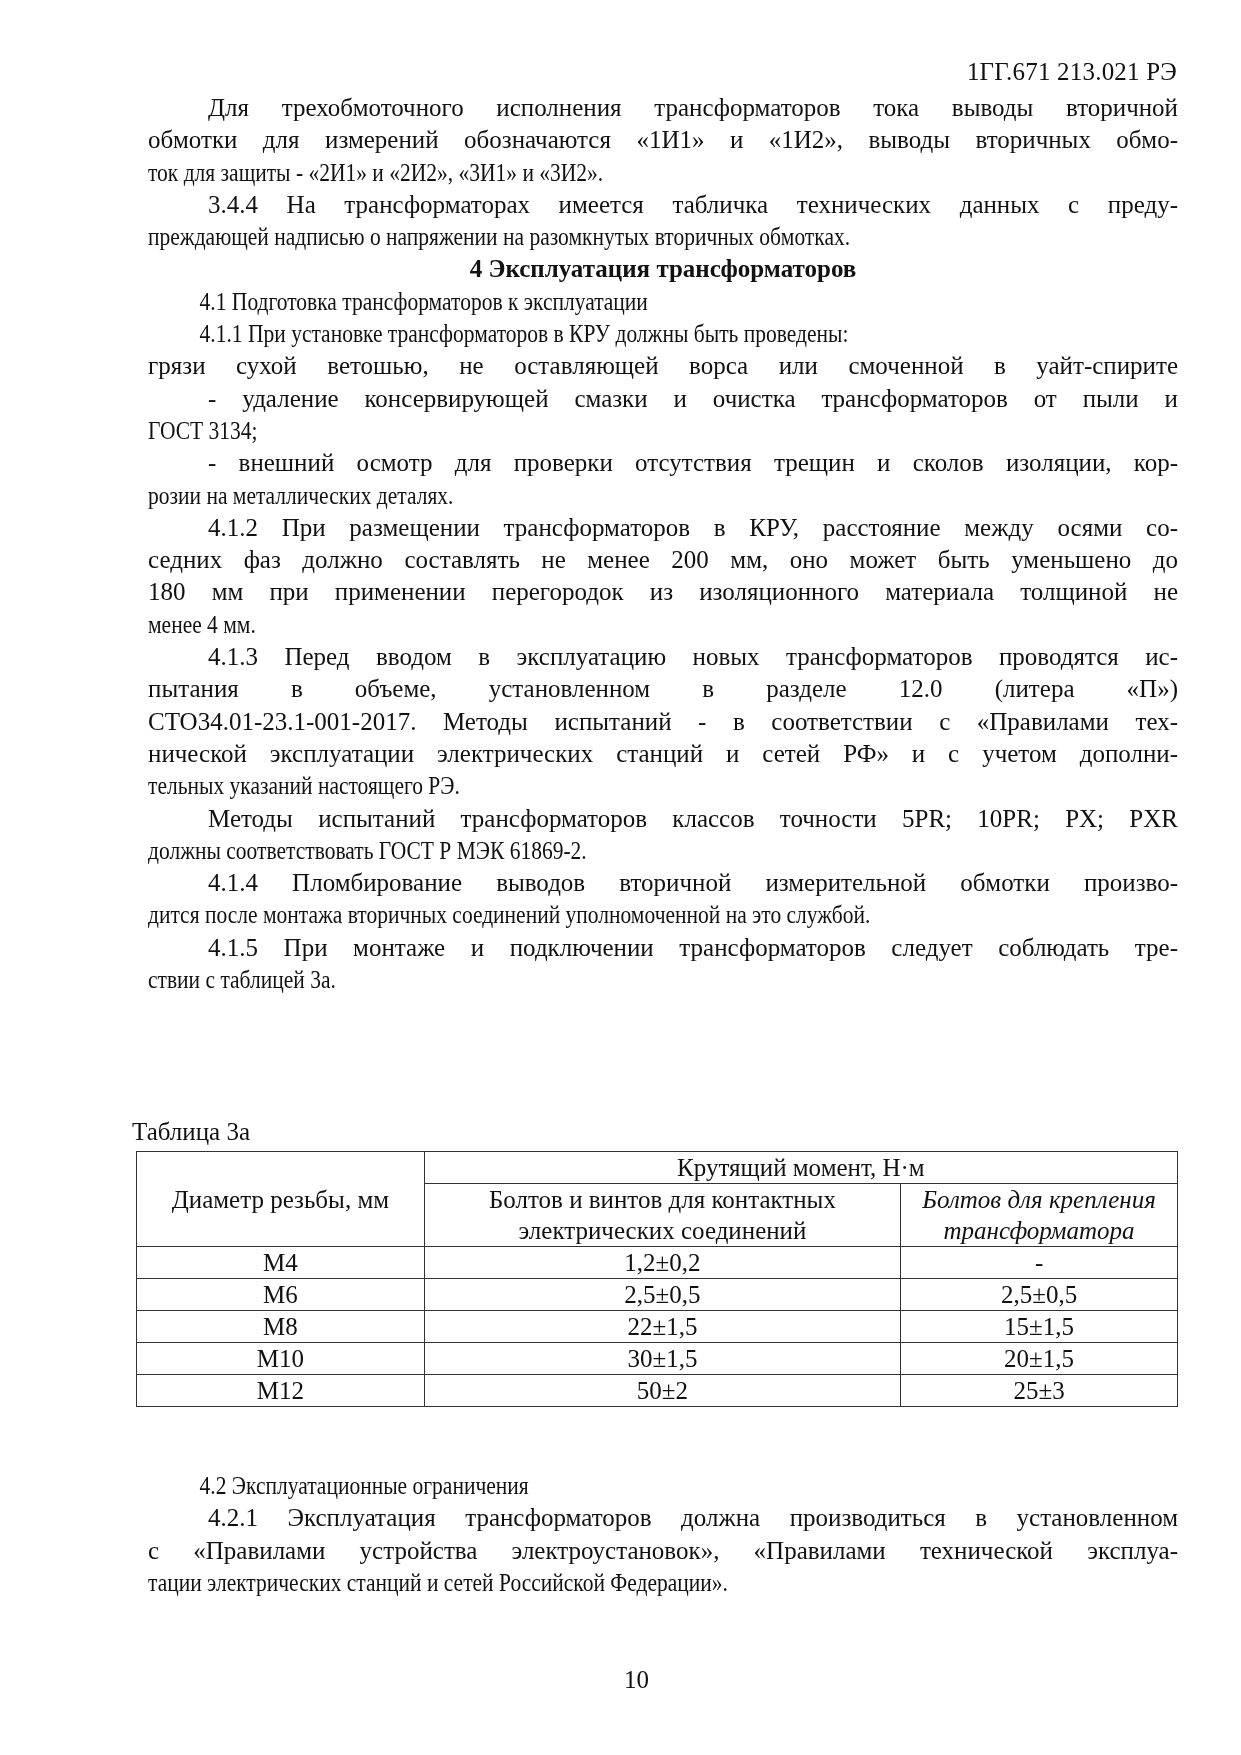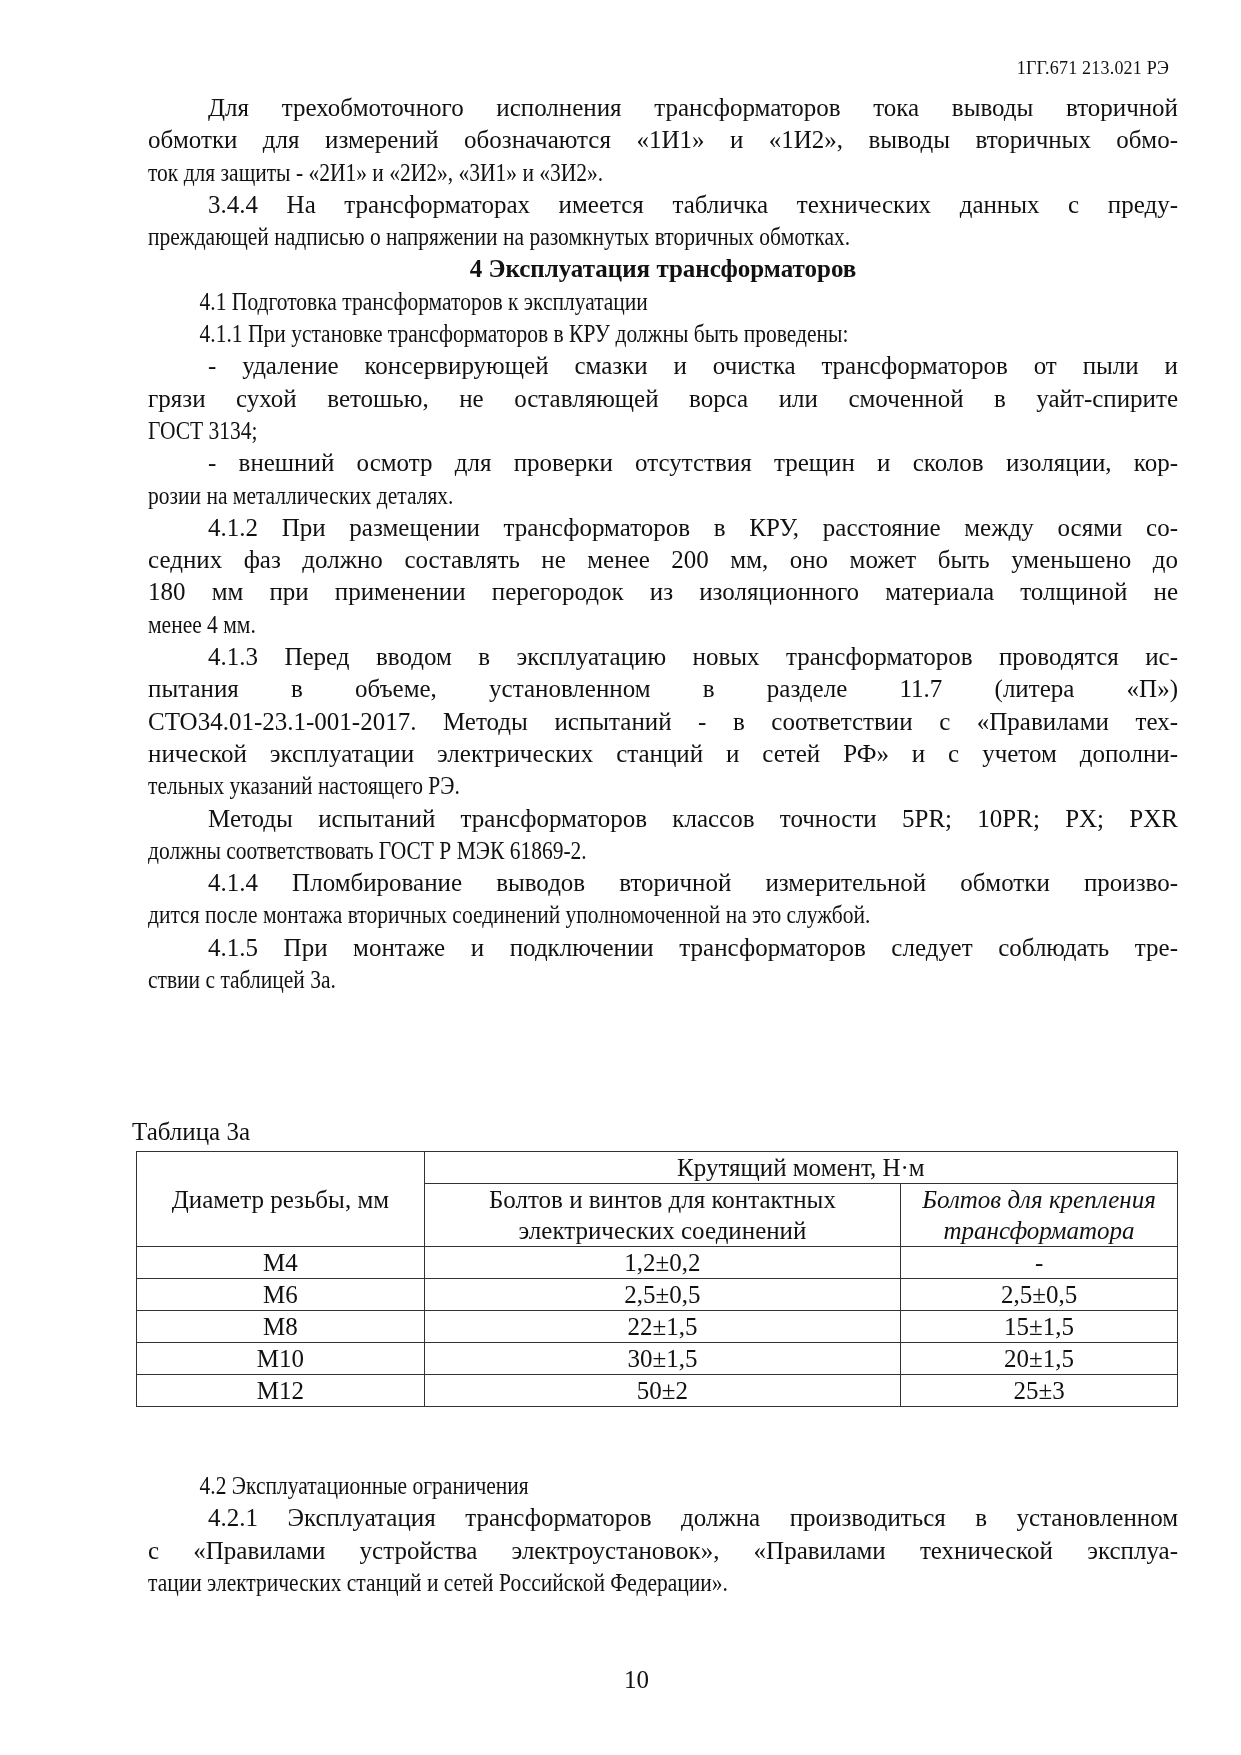--- a/index.html
+++ b/index.html
@@ -1,20 +1,20 @@
 <!DOCTYPE html>
 <html><head>
 <meta charset="utf-8">
 <style>
   html, body { margin: 0; padding: 0; background: #ffffff; }
   body { width: 1241px; height: 1755px; position: relative; overflow: hidden; color: #111; }
   .page { position: absolute; left: 0; top: 0; width: 1241px; height: 1755px; background: #fff; }
   .doc-code {
-    position: absolute; top: 58px; right: 72px;
-    font-family: "Liberation Serif", serif; font-size: 18px; letter-spacing: 0.2px;
+    position: absolute; top: 58px; right: 64px;
+    font-family: "Liberation Serif", serif; font-size: 25px; letter-spacing: 0.2px;
   }
   .body-text {
     position: absolute; left: 148px; top: 92px; width: 1030px;
     font-family: "Liberation Serif", serif; font-size: 25px; line-height: 32.3px;
   }
   .line { display: block; white-space: nowrap; height: 32.3px; transform-origin: left center; }
   .line.j { text-align: justify; text-align-last: justify; white-space: normal; overflow: hidden; }
   .ind { padding-left: 60px; }
   .heading {
     display: block; text-align: center; font-weight: bold; height: 32.3px;
@@ -56,40 +56,40 @@
       <span class="line" style="transform: scaleX(0.86);">преждающей надписью о напряжении на разомкнутых вторичных обмотках.</span>
     </div>
 
     <span class="heading">4  Эксплуатация трансформаторов</span>
 
     <span class="line ind" style="transform: scaleX(0.86);">4.1  Подготовка трансформаторов к эксплуатации</span>
 
     <span class="line ind" style="transform: scaleX(0.86);">4.1.1  При установке трансформаторов в КРУ должны быть проведены:</span>
 
     <div>
+      <span class="line j">грязи сухой ветошью, не оставляющей ворса или смоченной в уайт-спирите</span>
       <span class="line j ind">-  удаление консервирующей смазки и очистка трансформаторов от пыли и</span>
-      <span class="line j">грязи сухой ветошью, не оставляющей ворса или смоченной в уайт-спирите</span>
       <span class="line" style="transform: scaleX(0.86);">ГОСТ 3134;</span>
     </div>
 
     <div>
       <span class="line j ind">-  внешний осмотр для проверки отсутствия трещин и сколов изоляции, кор-</span>
       <span class="line" style="transform: scaleX(0.86);">розии на металлических деталях.</span>
     </div>
 
     <div>
       <span class="line j ind">4.1.2  При размещении трансформаторов в КРУ, расстояние между осями со-</span>
       <span class="line j">седних фаз должно составлять не менее 200 мм, оно может быть уменьшено до</span>
       <span class="line j">180 мм при применении перегородок из изоляционного материала толщиной не</span>
       <span class="line" style="transform: scaleX(0.86);">менее 4 мм.</span>
     </div>
 
     <div>
       <span class="line j ind">4.1.3  Перед вводом в эксплуатацию новых трансформаторов проводятся ис-</span>
-      <span class="line j">пытания в объеме, установленном в разделе 11.7 (литера «П»)</span>
+      <span class="line j">пытания в объеме, установленном в разделе 12.0 (литера «П»)</span>
       <span class="line j">СТО34.01-23.1-001-2017. Методы испытаний - в соответствии с «Правилами тех-</span>
       <span class="line j">нической эксплуатации электрических станций и сетей РФ» и с учетом дополни-</span>
       <span class="line" style="transform: scaleX(0.86);">тельных указаний настоящего РЭ.</span>
     </div>
 
     <div>
       <span class="line j ind">Методы испытаний трансформаторов классов точности 5PR; 10PR; PX; PXR</span>
       <span class="line" style="transform: scaleX(0.86);">должны соответствовать ГОСТ Р МЭК 61869-2.</span>
     </div>
 

